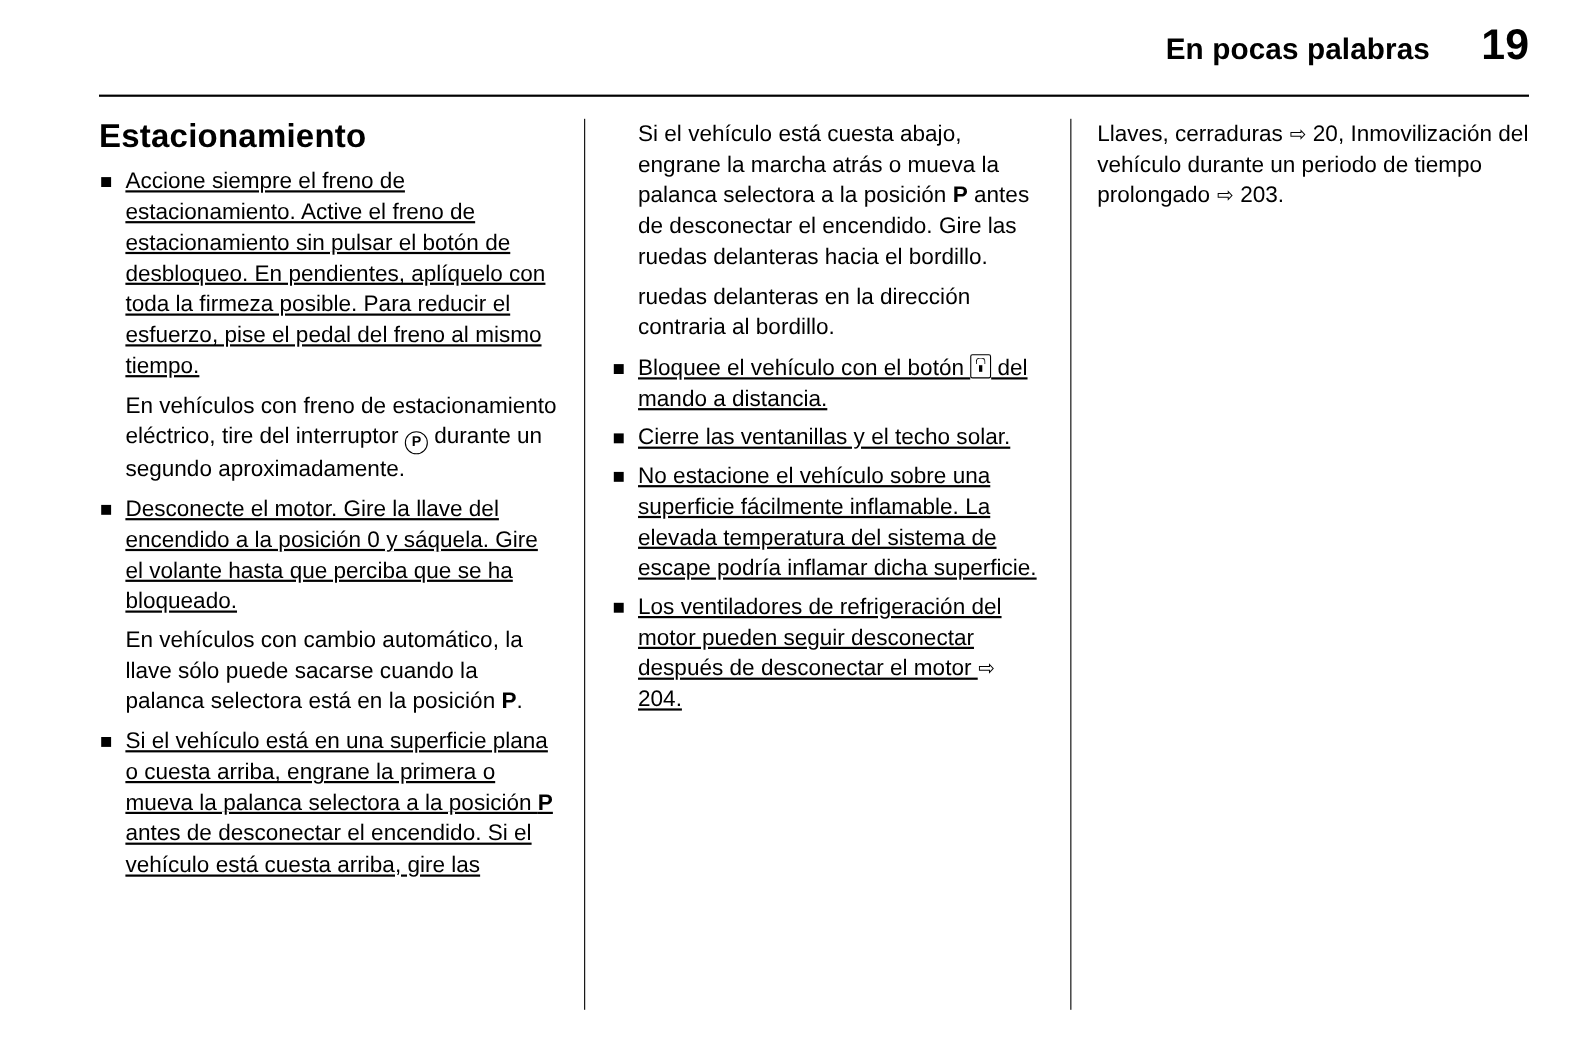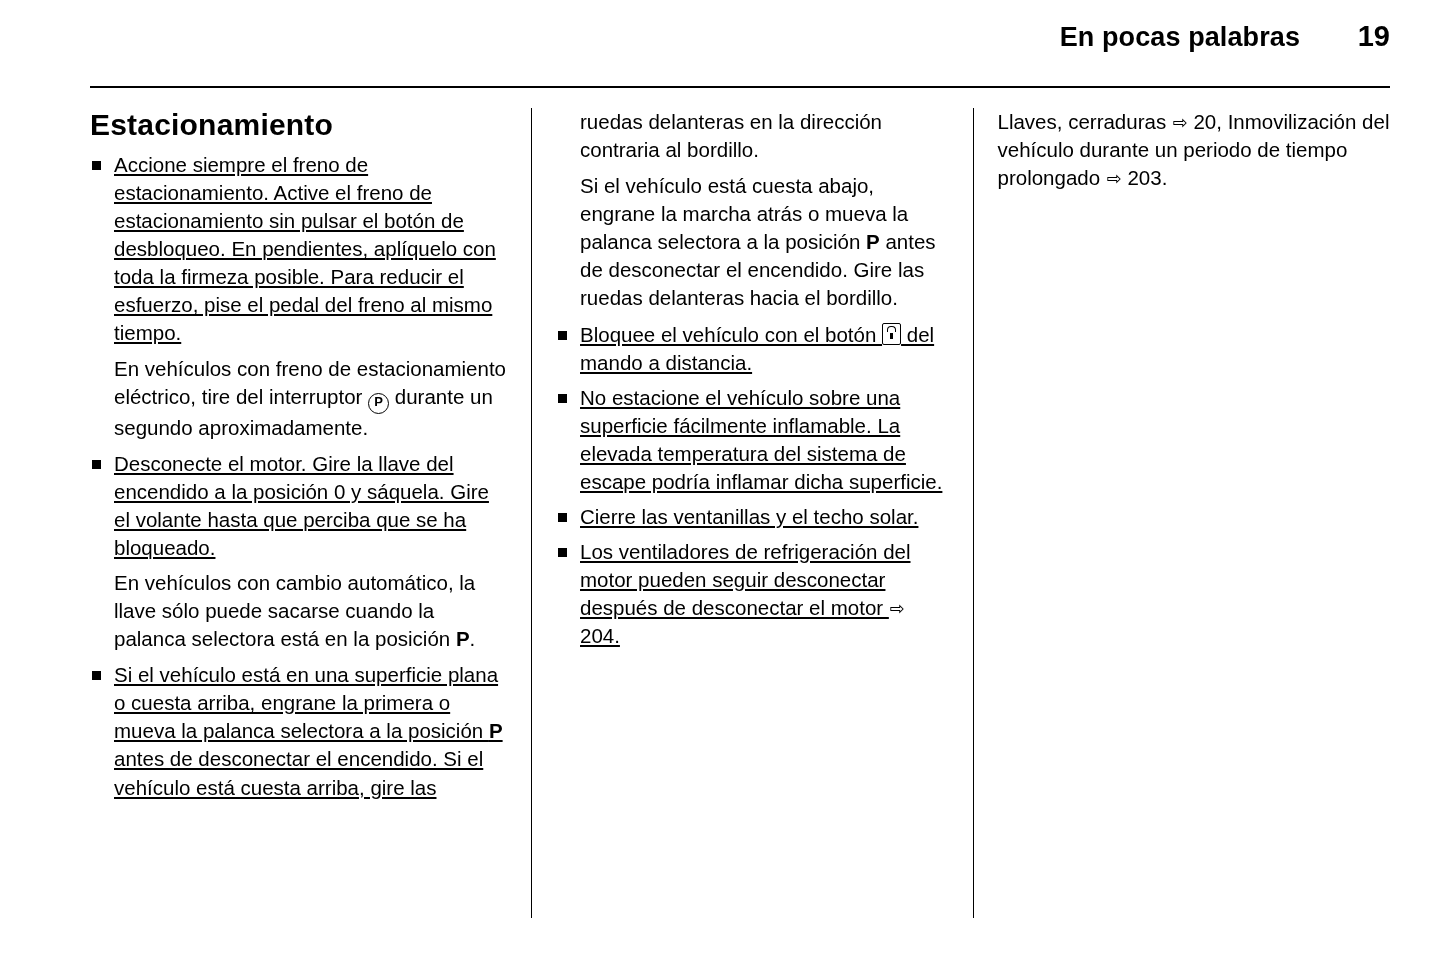--- a/index.html
+++ b/index.html
@@ -31,21 +31,21 @@
     justify-content: flex-end;
     align-items: baseline;
   }
   .header-title {
     font-size: 27px;
     font-weight: bold;
     letter-spacing: 0.1px;
     margin-left: 40px;
   }
   .header-page {
-    font-size: 29px;
+    font-size: 39px;
     font-weight: bold;
     margin-left: 44px;
     width: 46px;
     text-align: right;
   }
   .header-rule {
     position: absolute;
     left: 90px;
     top: 86px;
     width: 1300px;
@@ -199,37 +199,37 @@
       <ul class="bullets">
         <li class="bullet">
           <span>Si el vehículo está en una superficie plana o cuesta arriba, engrane la primera o mueva la palanca selectora a la posición </span><b>P</b><span> antes de desconectar el encendido. Si el vehículo está cuesta arriba, gire las</span>
         </li>
       </ul>
     </div>
 
     <div class="col-sep"></div>
 
     <div class="col col-2">
+      <p class="para indent"><span>Si el vehículo está cuesta abajo, engrane la marcha atrás o mueva la palanca selectora a la posición </span><b>P</b><span> antes de desconectar el encendido. Gire las ruedas delanteras hacia el bordillo.</span></p>
+
       <p class="para indent">ruedas delanteras en la dirección contraria al bordillo.</p>
 
-      <p class="para indent"><span>Si el vehículo está cuesta abajo, engrane la marcha atrás o mueva la palanca selectora a la posición </span><b>P</b><span> antes de desconectar el encendido. Gire las ruedas delanteras hacia el bordillo.</span></p>
-
       <ul class="bullets">
         <li class="bullet">
           <span>Bloquee el vehículo con el botón </span><span class="glyph-box"></span><span> del mando a distancia.</span>
         </li>
       </ul>
 
 
       <ul class="bullets">
         <li class="bullet">
+          <span>Cierre las ventanillas y el techo solar.</span>
+        </li>
+        <li class="bullet">
           <span>No estacione el vehículo sobre una superficie fácilmente inflamable. La elevada temperatura del sistema de escape podría inflamar dicha superficie.</span>
-        </li>
-        <li class="bullet">
-          <span>Cierre las ventanillas y el techo solar.</span>
         </li>
         <li class="bullet">
           <span>Los ventiladores de refrigeración del motor pueden seguir desconectar después de desconectar el motor </span><span class="arrow">⇨</span> <span>204.</span>
         </li>
       </ul>
     </div>
 
     <div class="col-sep"></div>
 
     <div class="col col-3">

